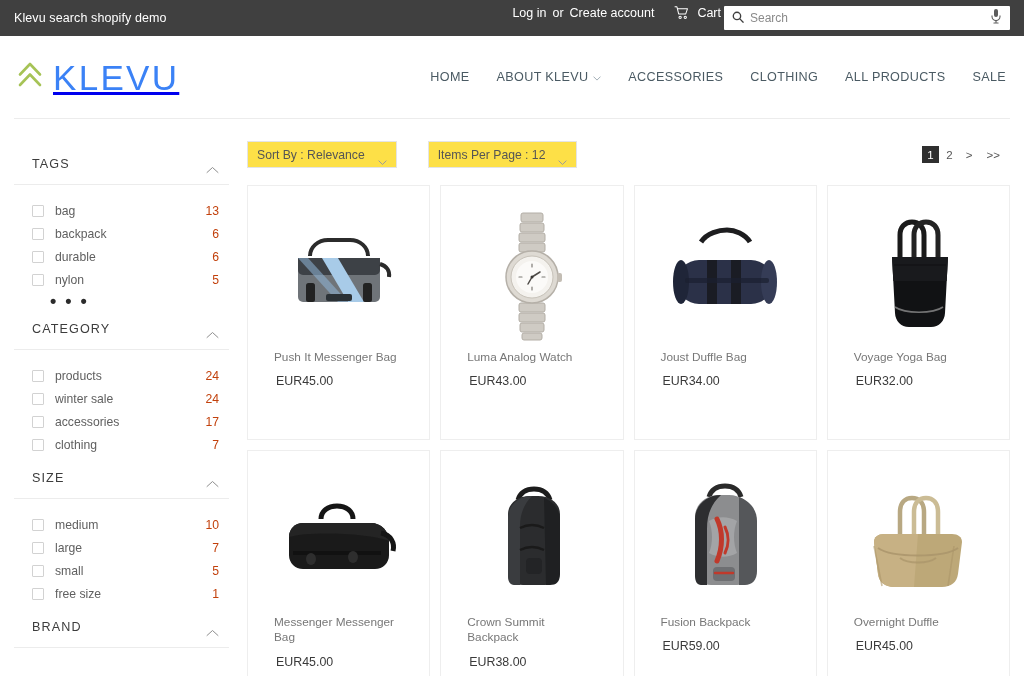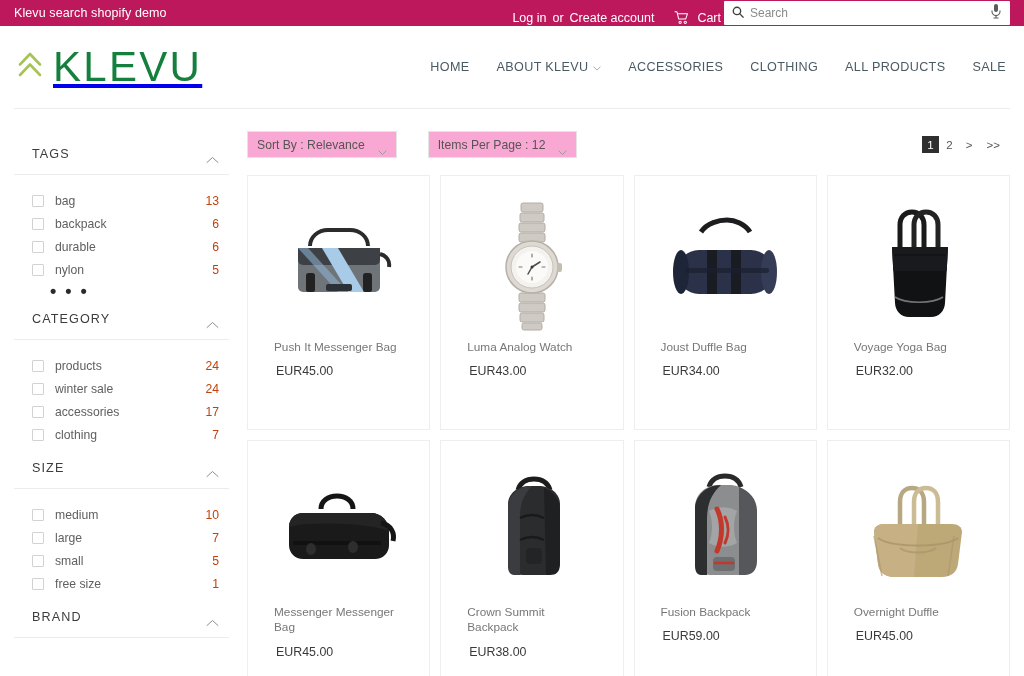--- a/index.html
+++ b/index.html
@@ -5,37 +5,37 @@
   * { box-sizing: border-box; margin: 0; padding: 0; }
   html, body {
     width: 1024px; height: 676px;
     background: #ffffff;
     font-family: "Liberation Sans", sans-serif;
     overflow: hidden;
   }
 
   
   .topbar {
-    height: 26px;
-    background: #be185d;
+    height: 36px;
+    background: #404040;
     display: flex;
     align-items: center;
     padding: 0 14px;
     color: #ffffff;
   }
   .topbar-brand {
     font-size: 12.5px;
     color: #ffffff;
     letter-spacing: .1px;
     white-space: nowrap;
   }
   .topbar-right {
     margin-left: auto;
     display: flex;
-    align-items: flex-end;
+    align-items: flex-start;
     gap: 0px;
   }
   .account-links {
     display: flex;
     align-items: center;
     gap: 6px;
     font-size: 12.5px;
     color: #ffffff;
     margin-right: 20px;
   }
@@ -78,23 +78,23 @@
   .header {
     height: 82px;
     display: flex;
     align-items: center;
     padding: 0 18px 0 16px;
     background: #fff;
   }
   .logo { display: flex; align-items: center; gap: 9px; }
   .logo-mark { width: 28px; height: 32px; }
   .logo-text {
-    font-size: 42px;
+    font-size: 35px;
     letter-spacing: 2.3px;
-    color: #15803d;
+    color: #3b82f6;
     font-weight: 400;
     line-height: 1;
   }
   .mainnav {
     margin-left: auto;
     display: flex;
     align-items: center;
     gap: 27px;
   }
   .nav-item {
@@ -181,21 +181,21 @@
     min-width: 0;
   }
   .toolbar {
     display: flex;
     align-items: center;
     margin-bottom: 17px;
     padding-right: 4px;
   }
   .select-box {
     border: 1px solid #e4e4e4;
-    background: #f9a8d4;
+    background: #fde047;
     height: 27px;
     display: flex;
     align-items: center;
     padding: 0 9px;
     gap: 13px;
     margin-right: 31px;
   }
   .select-label { font-size: 12.2px; color: #555; white-space: nowrap; }
   .select-caret { width: 9px; height: 6px; }
   .pagination {

